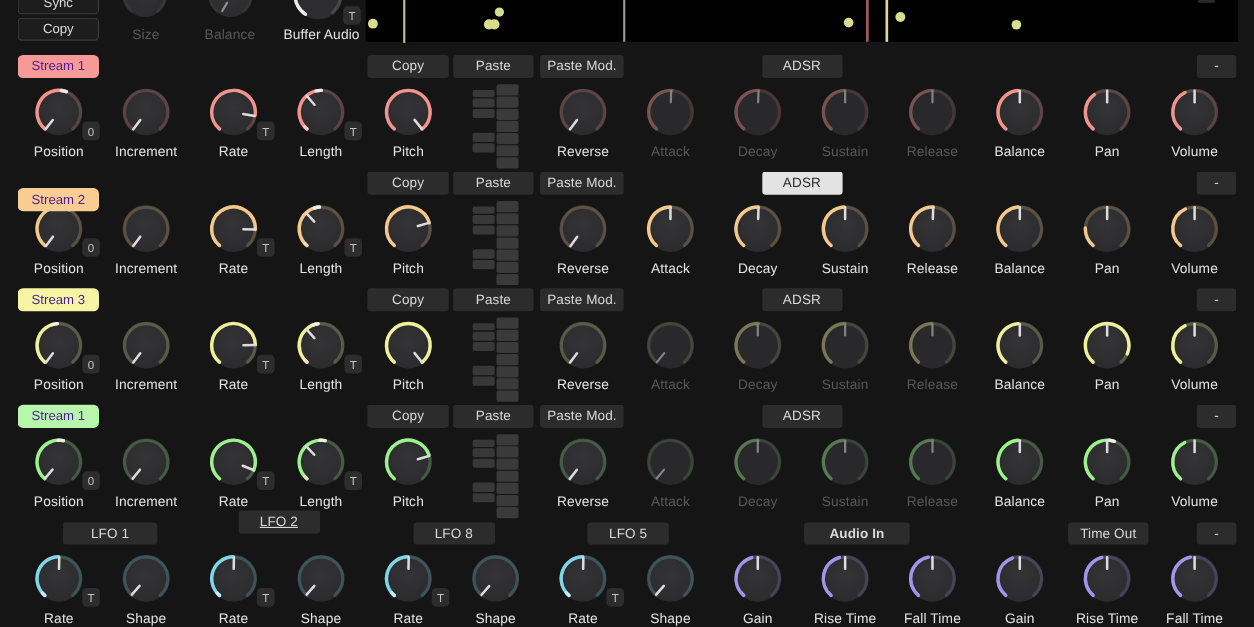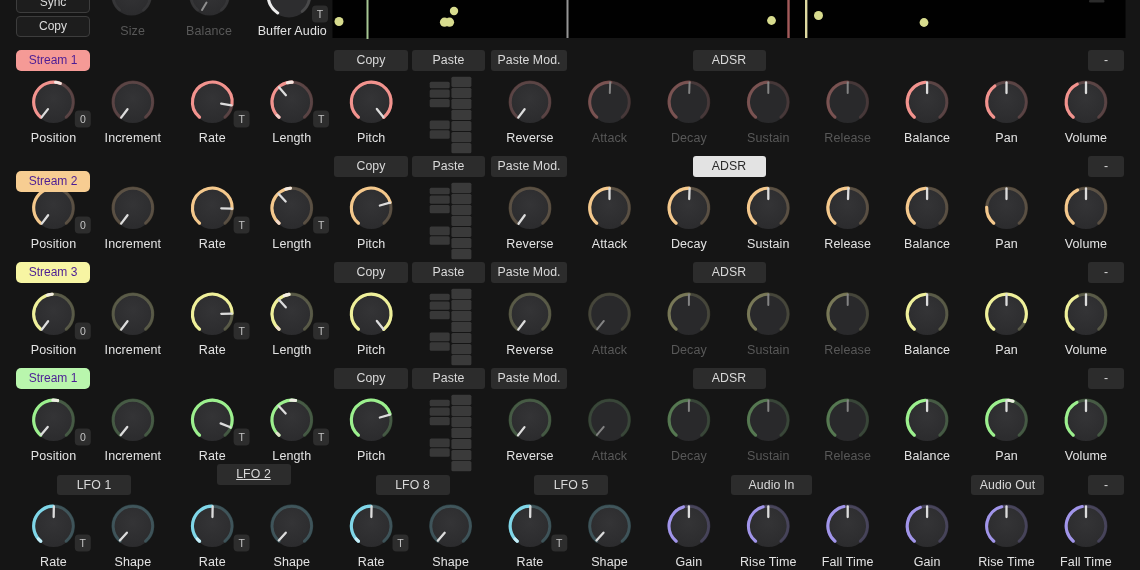--- a/index.html
+++ b/index.html
@@ -471,26 +471,26 @@
     <div class="lbl" style="left:231.8px;top:449px;">Length</div>
     <div class="lbl" style="left:311.2px;top:449px;">Pitch</div>
     <div class="lbl" style="left:470px;top:449px;">Reverse</div>
     <div class="lbl dis" style="left:549.5px;top:449px;">Attack</div>
     <div class="lbl dis" style="left:628.9px;top:449px;">Decay</div>
     <div class="lbl dis" style="left:708.3px;top:449px;">Sustain</div>
     <div class="lbl dis" style="left:787.7px;top:449px;">Release</div>
     <div class="lbl" style="left:867.1px;top:449px;">Balance</div>
     <div class="lbl" style="left:946.5px;top:449px;">Pan</div>
     <div class="lbl" style="left:1026px;top:449px;">Volume</div>
-    <div class="btn" style="left:57px;top:474.5px;width:74px;">LFO 1</div>
+    <div class="btn" style="left:57px;top:474.5px;width:86px;">LFO 1</div>
     <div class="btn" style="left:216.5px;top:464px;width:74px;text-decoration:underline;">LFO 2</div>
     <div class="btn" style="left:375.5px;top:474.5px;width:74px;">LFO 8</div>
     <div class="btn" style="left:534px;top:474.5px;width:74px;">LFO 5</div>
-    <div class="btn" style="left:731px;top:474.5px;width:81px;">Audio In</div>
-    <div class="btn" style="left:971px;top:474.5px;width:73px;">Audio Out</div>
+    <div class="btn" style="left:731px;top:474.5px;width:96px;font-weight:bold;">Audio In</div>
+    <div class="btn" style="left:971px;top:474.5px;width:73px;">Time Out</div>
     <div class="btn" style="left:1088px;top:474.5px;width:36px;">-</div>
     <div class="lbl" style="left:-6.5px;top:555px;">Rate</div>
     <div class="lbl" style="left:72.9px;top:555px;">Shape</div>
     <div class="lbl" style="left:152.3px;top:555px;">Rate</div>
     <div class="lbl" style="left:231.8px;top:555px;">Shape</div>
     <div class="lbl" style="left:311.2px;top:555px;">Rate</div>
     <div class="lbl" style="left:390.6px;top:555px;">Shape</div>
     <div class="lbl" style="left:470px;top:555px;">Rate</div>
     <div class="lbl" style="left:549.5px;top:555px;">Shape</div>
     <div class="lbl" style="left:628.9px;top:555px;">Gain</div>

